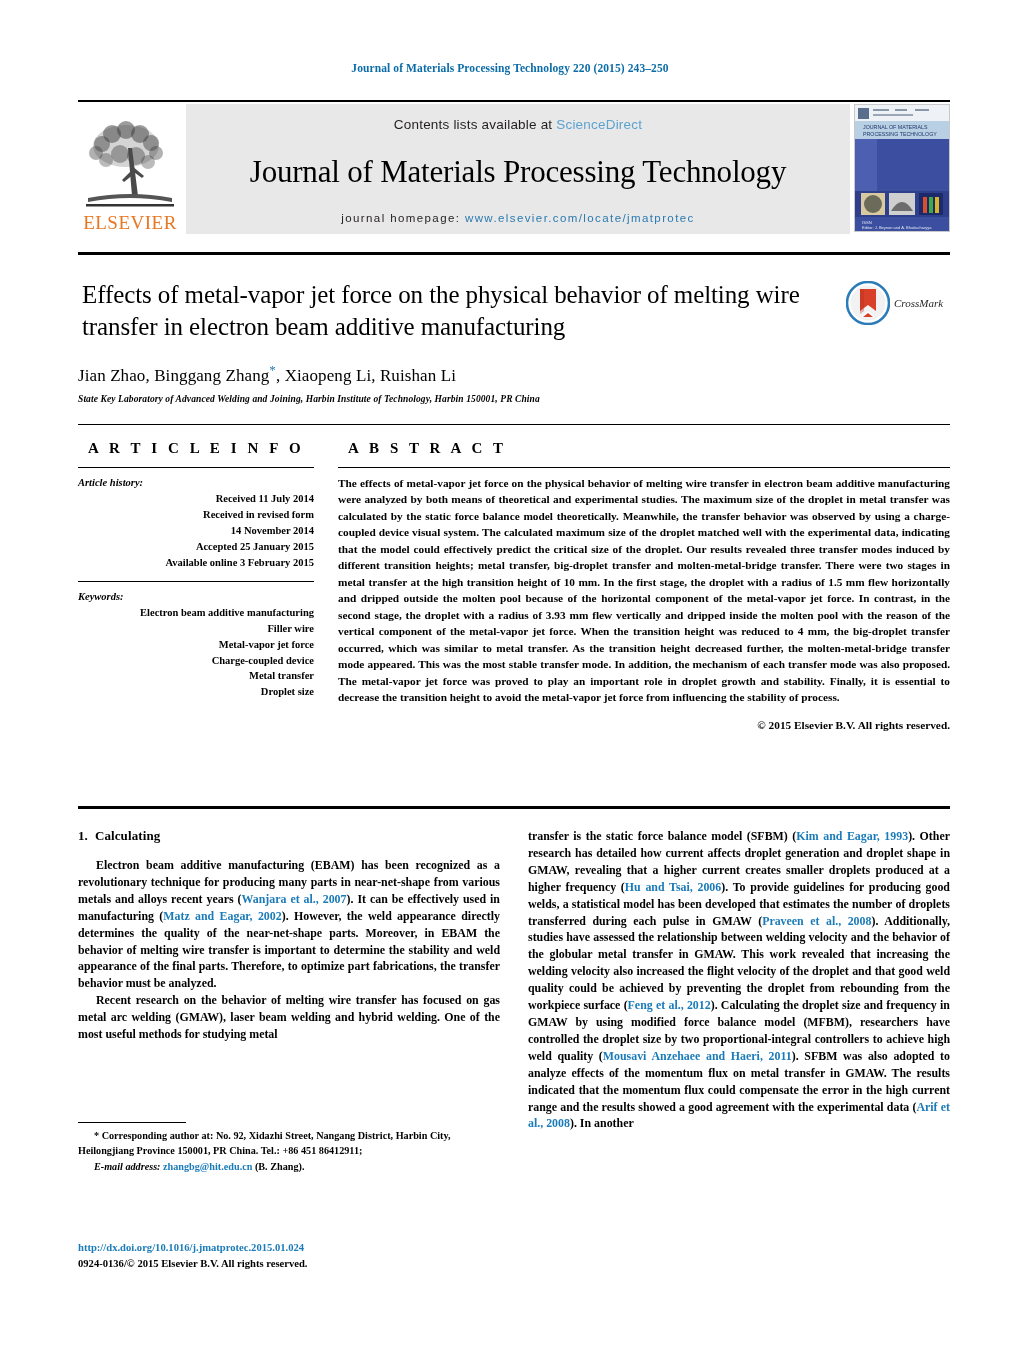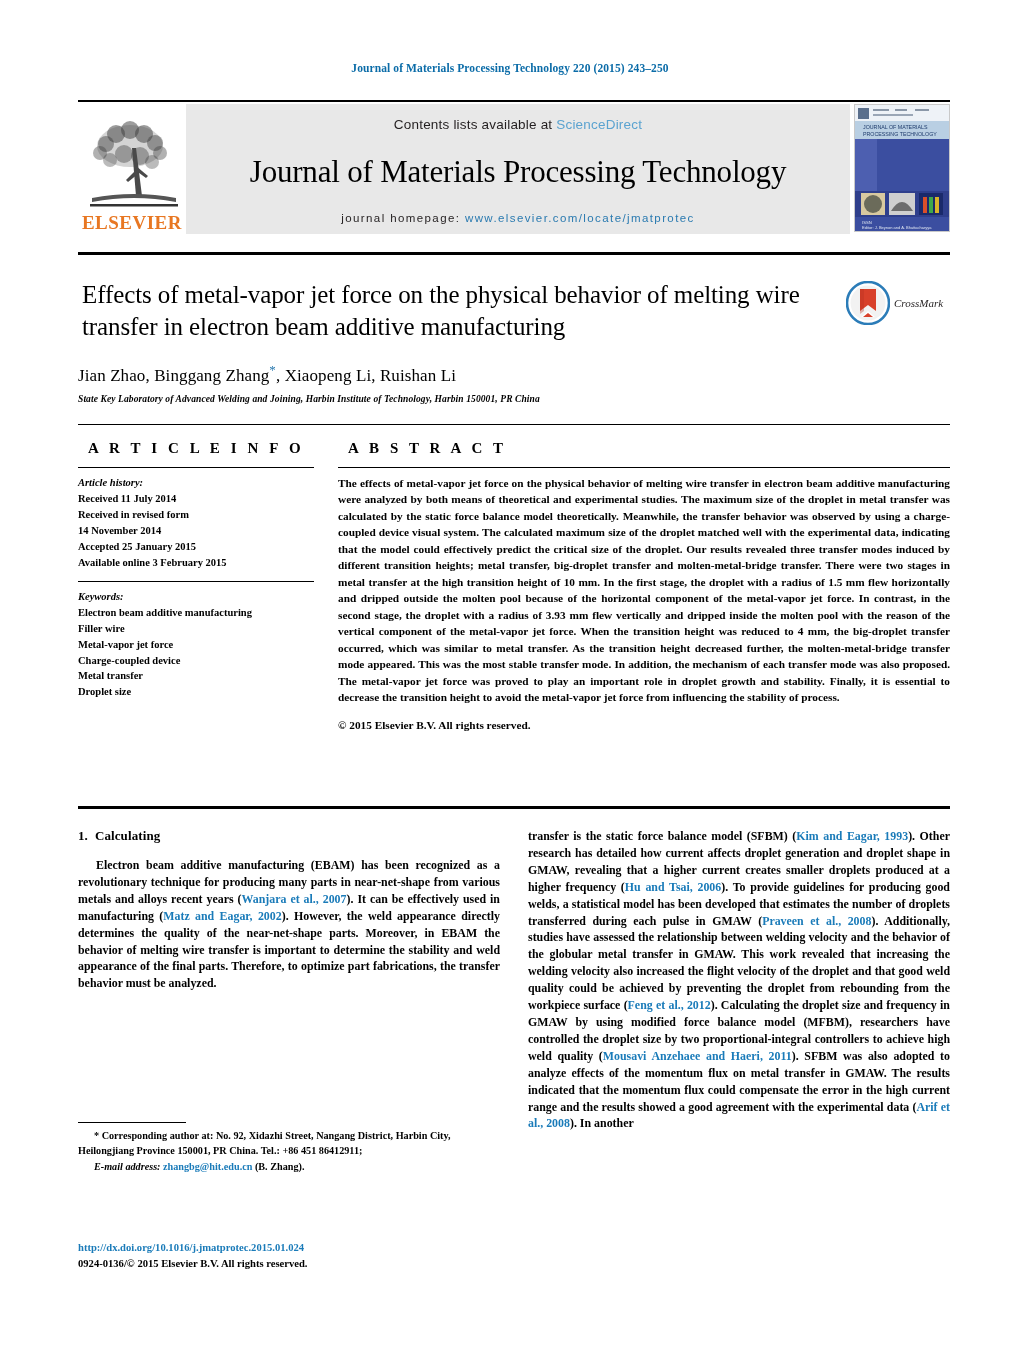--- a/index.html
+++ b/index.html
@@ -48,24 +48,23 @@
     display: flex;
     align-items: stretch;
     height: 130px;
     padding-top: 2px;
   }
   .elsevier-logo {
     width: 104px;
     flex: 0 0 104px;
     display: flex;
     flex-direction: column;
-    align-items: flex-end;
+    align-items: center;
     justify-content: flex-end;
     padding-bottom: 2px;
-    font-weight: bold;
   }
   .tree-svg { display:block; }
   .elsevier-word {
     font-family: "Liberation Serif", serif;
     font-size: 19px;
     letter-spacing: .5px;
     color: #e87722;
     line-height: 1;
     margin-top: 1px;
   }
@@ -193,29 +192,30 @@
     font-size: 10.5px;
     font-style: italic;
     font-weight: bold;
     line-height: 1.52;
   }
   .info-list {
     font-size: 10.5px;
     line-height: 1.52;
     font-weight: bold;
   }
-  .info-list div { white-space: nowrap; }
+  .info-list div { white-space: nowrap; text-align: right; }
 
   .abstract-body {
     font-size: 11.3px;
     line-height: 1.46;
     text-align: justify;
     font-weight: bold;
   }
   .copyline {
+    text-align: right;
     font-size: 11.3px;
     margin-top: 13px;
     font-weight: bold;
   }
 
   
   .bodyarea {
     position: absolute;
     top: 828px;
     left: 78px;
@@ -414,20 +414,21 @@
 
   <div class="bodyarea">
 
     <div class="bcol">
       <div class="h1">
         <span class="num">1.</span><span>Calculating</span>
       </div>
       <p class="body">
         <span>Electron beam additive manufacturing (EBAM) has been recognized as a revolutionary technique for producing many parts in near-net-shape from various metals and alloys recent years (</span><span class="ref">Wanjara et al., 2007</span><span>). It can be effectively used in manufacturing (</span><span class="ref">Matz and Eagar, 2002</span><span>). However, the weld appearance directly determines the quality of the near-net-shape parts. Moreover, in EBAM the behavior of melting wire transfer is important to determine the stability and weld appearance of the final parts. Therefore, to optimize part fabrications, the transfer behavior must be analyzed.</span>
       </p>
+      <p class="body">Recent research on the behavior of melting wire transfer has focused on gas metal arc welding (GMAW), laser beam welding and hybrid welding. One of the most useful methods for studying metal</p>
     </div>
 
     <div class="bgap"></div>
 
     <div class="bcol">
       <p class="body" style="text-indent:0">
         <span>transfer is the static force balance model (SFBM) (</span><span class="ref">Kim and Eagar, 1993</span><span>). Other research has detailed how current affects droplet generation and droplet shape in GMAW, revealing that a higher current creates smaller droplets produced at a higher frequency (</span><span class="ref">Hu and Tsai, 2006</span><span>). To provide guidelines for producing good welds, a statistical model has been developed that estimates the number of droplets transferred during each pulse in GMAW (</span><span class="ref">Praveen et al., 2008</span><span>). Additionally, studies have assessed the relationship between welding velocity and the behavior of the globular metal transfer in GMAW. This work revealed that increasing the welding velocity also increased the flight velocity of the droplet and that good weld quality could be achieved by preventing the droplet from rebounding from the workpiece surface (</span><span class="ref">Feng et al., 2012</span><span>). Calculating the droplet size and frequency in GMAW by using modified force balance model (MFBM), researchers have controlled the droplet size by two proportional-integral controllers to achieve high weld quality (</span><span class="ref">Mousavi Anzehaee and Haeri, 2011</span><span>). SFBM was also adopted to analyze effects of the momentum flux on metal transfer in GMAW. The results indicated that the momentum flux could compensate the error in the high current range and the results showed a good agreement with the experimental data (</span><span class="ref">Arif et al., 2008</span><span>). In another</span>
       </p>
     </div>
 

